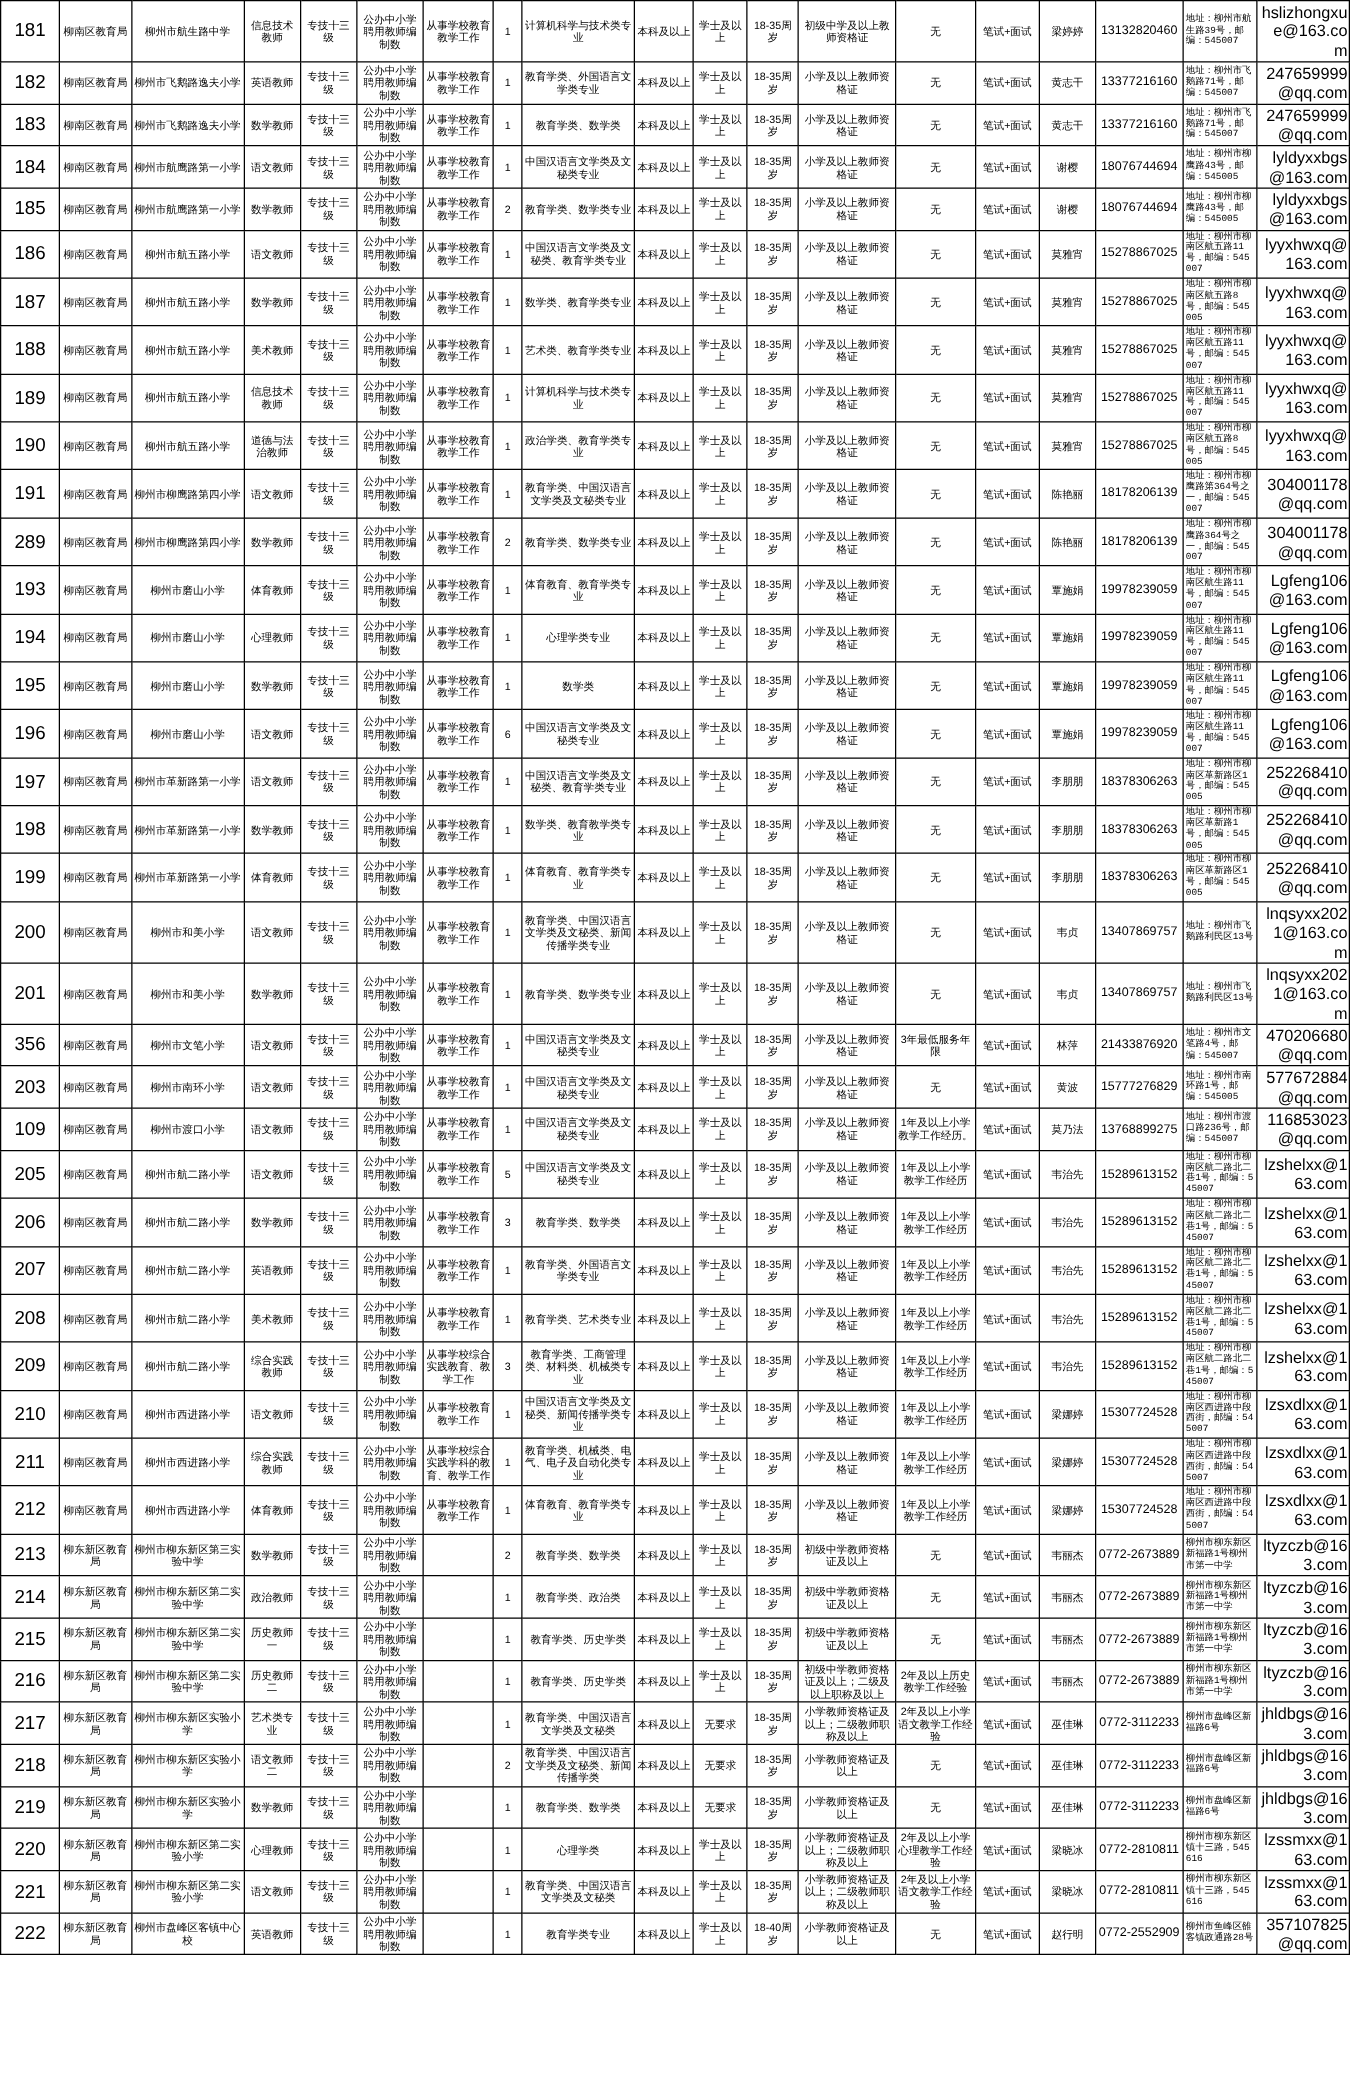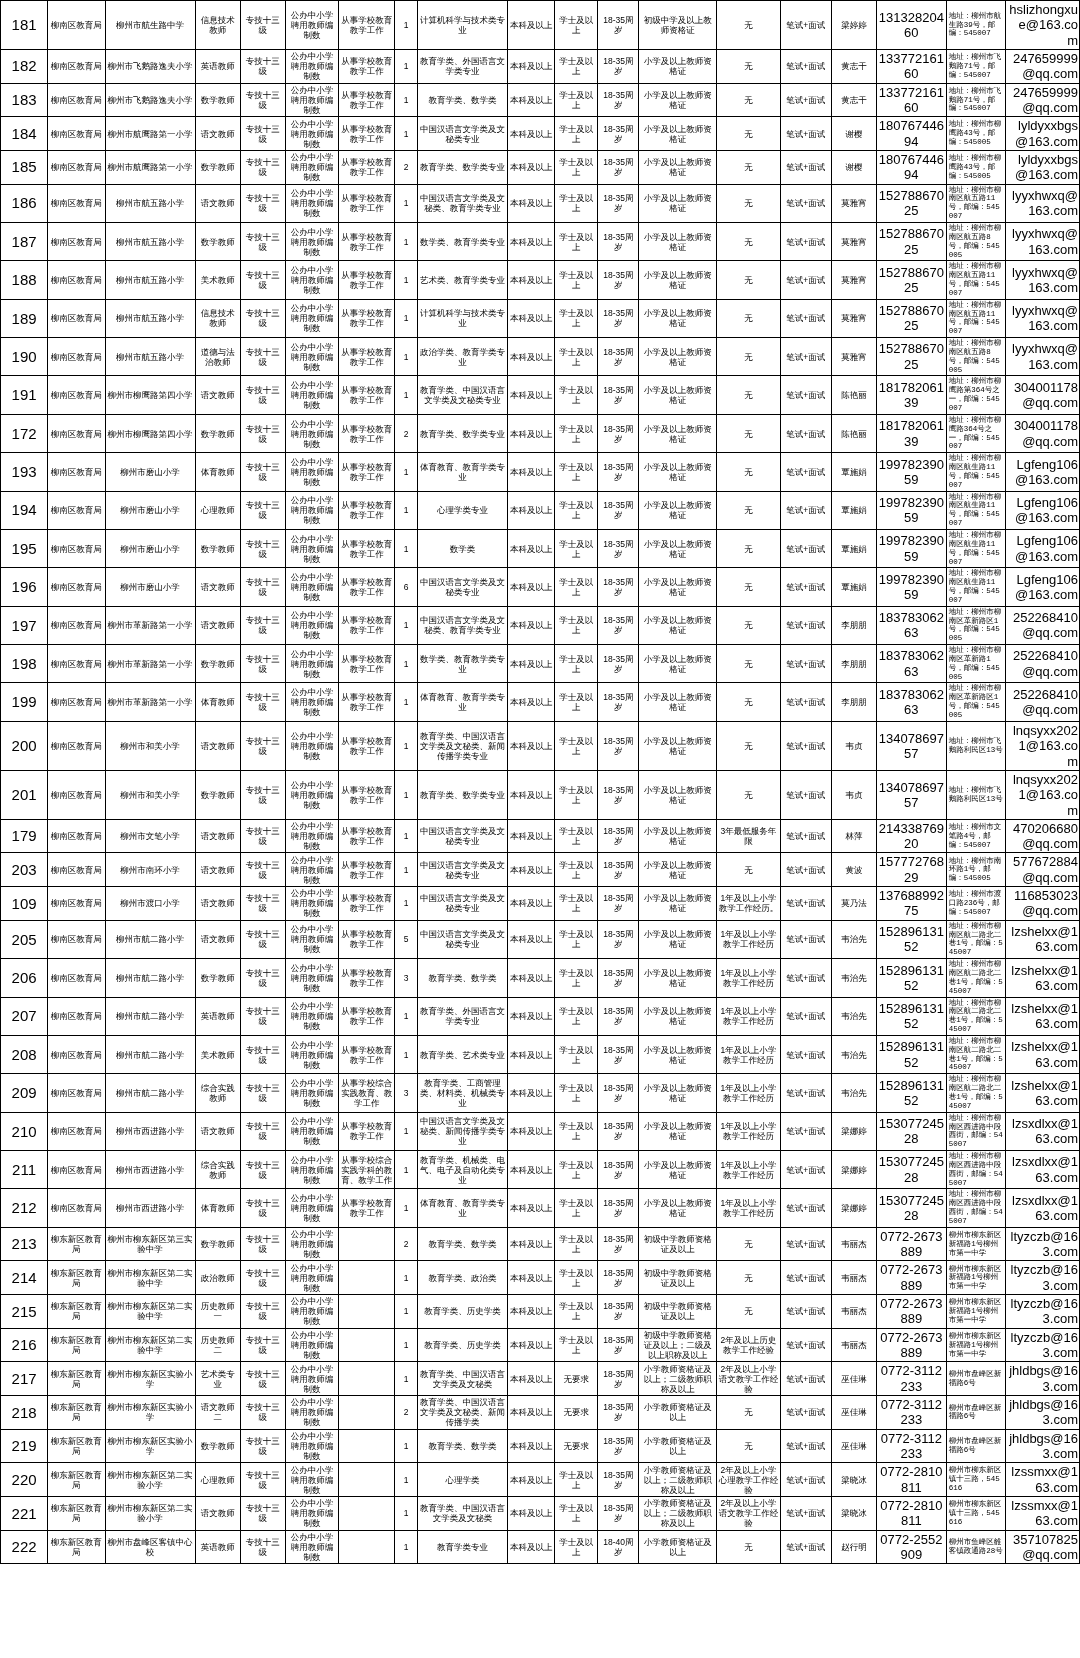--- a/index.html
+++ b/index.html
@@ -3,21 +3,21 @@
 <meta charset="utf-8">
 <style>
   html,body{margin:0;padding:0;background:#fff;}
   body{font-family:"Liberation Sans","DejaVu Sans",sans-serif;color:#000;}
   .sheet{width:1080px;}
   table{border-collapse:collapse;width:1080px;table-layout:fixed;}
   td{border:1px solid #000;font-size:8.5px;line-height:1.18;text-align:center;vertical-align:middle;padding:1px 1px;word-break:break-all;overflow:hidden;}
   td.addr{font-size:7.5px;text-align:left;padding-left:2px;font-family:Liberation Mono, monospace;}
   td.mail{font-size:13px;text-align:right;padding-left:2px;}
   td.num{font-size:15px;}
-  td.phone{font-size:13px;}
+  td.phone{font-size:10px;}
   col.c0{width:46px}
   col.c1{width:56px}
   col.c2{width:88px}
   col.c3{width:44px}
   col.c4{width:44px}
   col.c5{width:52px}
   col.c6{width:55px}
   col.c7{width:22px}
   col.c8{width:88px}
   col.c9{width:46px}
@@ -283,21 +283,21 @@
           <td>18-35周岁</td>
           <td>小学及以上教师资格证</td>
           <td>无</td>
           <td>笔试+面试</td>
           <td>陈艳丽</td>
           <td class="phone">18178206139</td>
           <td class="addr">地址：柳州市柳鹰路第364号之一，邮编：545007</td>
           <td class="mail">304001178@qq.com</td>
         </tr>
         <tr>
-          <td class="num">172</td>
+          <td class="num">289</td>
           <td>柳南区教育局</td>
           <td>柳州市柳鹰路第四小学</td>
           <td>数学教师</td>
           <td>专技十三级</td>
           <td>公办中小学聘用教师编制数</td>
           <td>从事学校教育教学工作</td>
           <td>2</td>
           <td>教育学类、数学类专业</td>
           <td>本科及以上</td>
           <td>学士及以上</td>
@@ -493,21 +493,21 @@
           <td>18-35周岁</td>
           <td>小学及以上教师资格证</td>
           <td>无</td>
           <td>笔试+面试</td>
           <td>韦贞</td>
           <td class="phone">13407869757</td>
           <td class="addr">地址：柳州市飞鹅路利民区13号</td>
           <td class="mail">lnqsyxx2021@163.com</td>
         </tr>
         <tr>
-          <td class="num">179</td>
+          <td class="num">356</td>
           <td>柳南区教育局</td>
           <td>柳州市文笔小学</td>
           <td>语文教师</td>
           <td>专技十三级</td>
           <td>公办中小学聘用教师编制数</td>
           <td>从事学校教育教学工作</td>
           <td>1</td>
           <td>中国汉语言文学类及文秘类专业</td>
           <td>本科及以上</td>
           <td>学士及以上</td>

